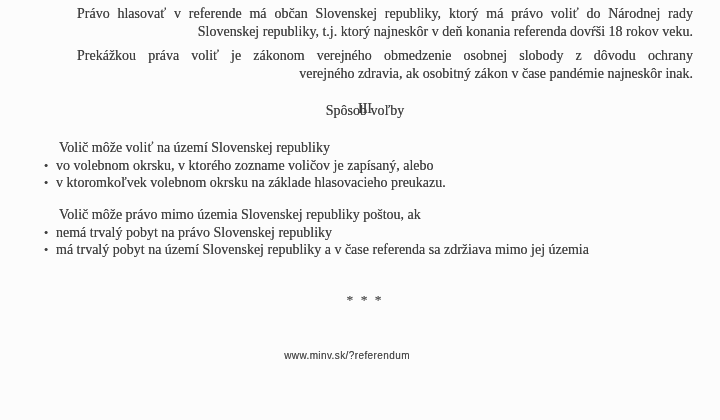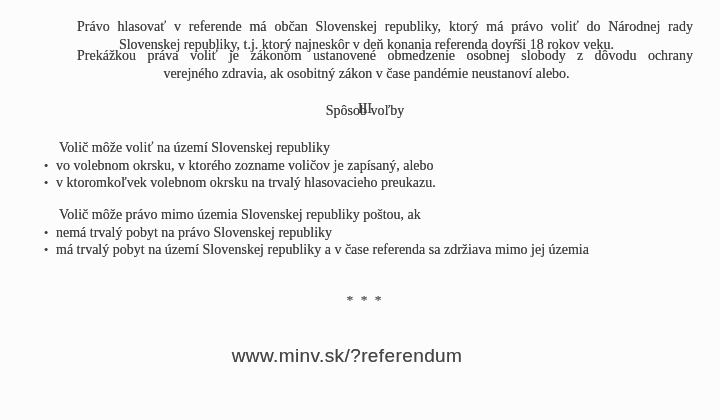--- a/index.html
+++ b/index.html
@@ -20,21 +20,21 @@
     left: 40px;
     width: 653px;
   }
   .jline {
     text-align: justify;
     text-align-last: justify;
     height: 17.5px;
     white-space: nowrap;
   }
   .jline.first { text-indent: 37px; }
-  .lline { text-align: center; height: 17.5px; white-space: nowrap; }
+  .lline { text-align: right; height: 17.5px; white-space: nowrap; }
   .centered {
     left: 0;
     width: 706px;
     text-align: center;
     white-space: nowrap;
     padding-left: 12px;
   }
   .intro { white-space: nowrap; }
   .bullet-row {
     left: 44px;
@@ -46,54 +46,54 @@
     width: 12px;
     font-size: 12px;
     flex: 0 0 12px;
   }
   .stars { letter-spacing: 2px; font-size: 13.5px; color: #555; }
   .url {
     left: 0;
     width: 694px;
     text-align: center;
     font-family: "Liberation Sans", "DejaVu Sans", sans-serif;
-    font-size: 19px;
+    font-size: 10px;
     letter-spacing: 0.4px;
     color: #454545;
     text-shadow: 0 0 0.4px rgba(70,70,70,0.6);
     white-space: nowrap;
   }
 </style>
 </head>
 <body>
 
 <div class="page">
 
-  <div class="abs para" style="top: 5px; margin-top: 13px;">
+  <div class="abs para" style="top: 5px;">
     <div class="jline first">Právo hlasovať v referende má občan Slovenskej republiky, ktorý má právo voliť do Národnej rady</div>
     <div class="lline">Slovenskej republiky, t.j. ktorý najneskôr v deň konania referenda dovŕši 18 rokov veku.</div>
   </div>
 
   <div class="abs para" style="top: 47px;">
-    <div class="jline first">Prekážkou práva voliť je zákonom ustanovené obmedzenie osobnej slobody z dôvodu ochrany</div>
-    <div class="lline">verejného zdravia, ak osobitný zákon v čase pandémie neustanoví alebo.</div>
+    <div class="jline first">Prekážkou práva voliť je zákonom verejného obmedzenie osobnej slobody z dôvodu ochrany</div>
+    <div class="lline">verejného zdravia, ak osobitný zákon v čase pandémie najneskôr inak.</div>
   </div>
 
   <div class="abs centered" style="top: 100px;">III</div>
   <div class="abs centered" style="top: 102px;">Spôsob voľby</div>
 
   <div class="abs intro" style="top: 139px; left: 59px;">Volič môže voliť na území Slovenskej republiky</div>
 
   <div class="abs bullet-row" style="top: 157px;">
     <span class="bullet-dot">•</span>
     <span>vo volebnom okrsku, v ktorého zozname voličov je zapísaný, alebo</span>
   </div>
   <div class="abs bullet-row" style="top: 174px;">
     <span class="bullet-dot">•</span>
-    <span>v ktoromkoľvek volebnom okrsku na trvalý hlasovacieho preukazu.</span>
+    <span>v ktoromkoľvek volebnom okrsku na základe hlasovacieho preukazu.</span>
   </div>
 
   <div class="abs intro" style="top: 206px; left: 59px;">Volič môže právo mimo územia Slovenskej republiky poštou, ak</div>
 
   <div class="abs bullet-row" style="top: 224px;">
     <span class="bullet-dot">•</span>
     <span>nemá trvalý pobyt na právo Slovenskej republiky</span>
   </div>
   <div class="abs bullet-row" style="top: 241px;">
     <span class="bullet-dot">•</span>

